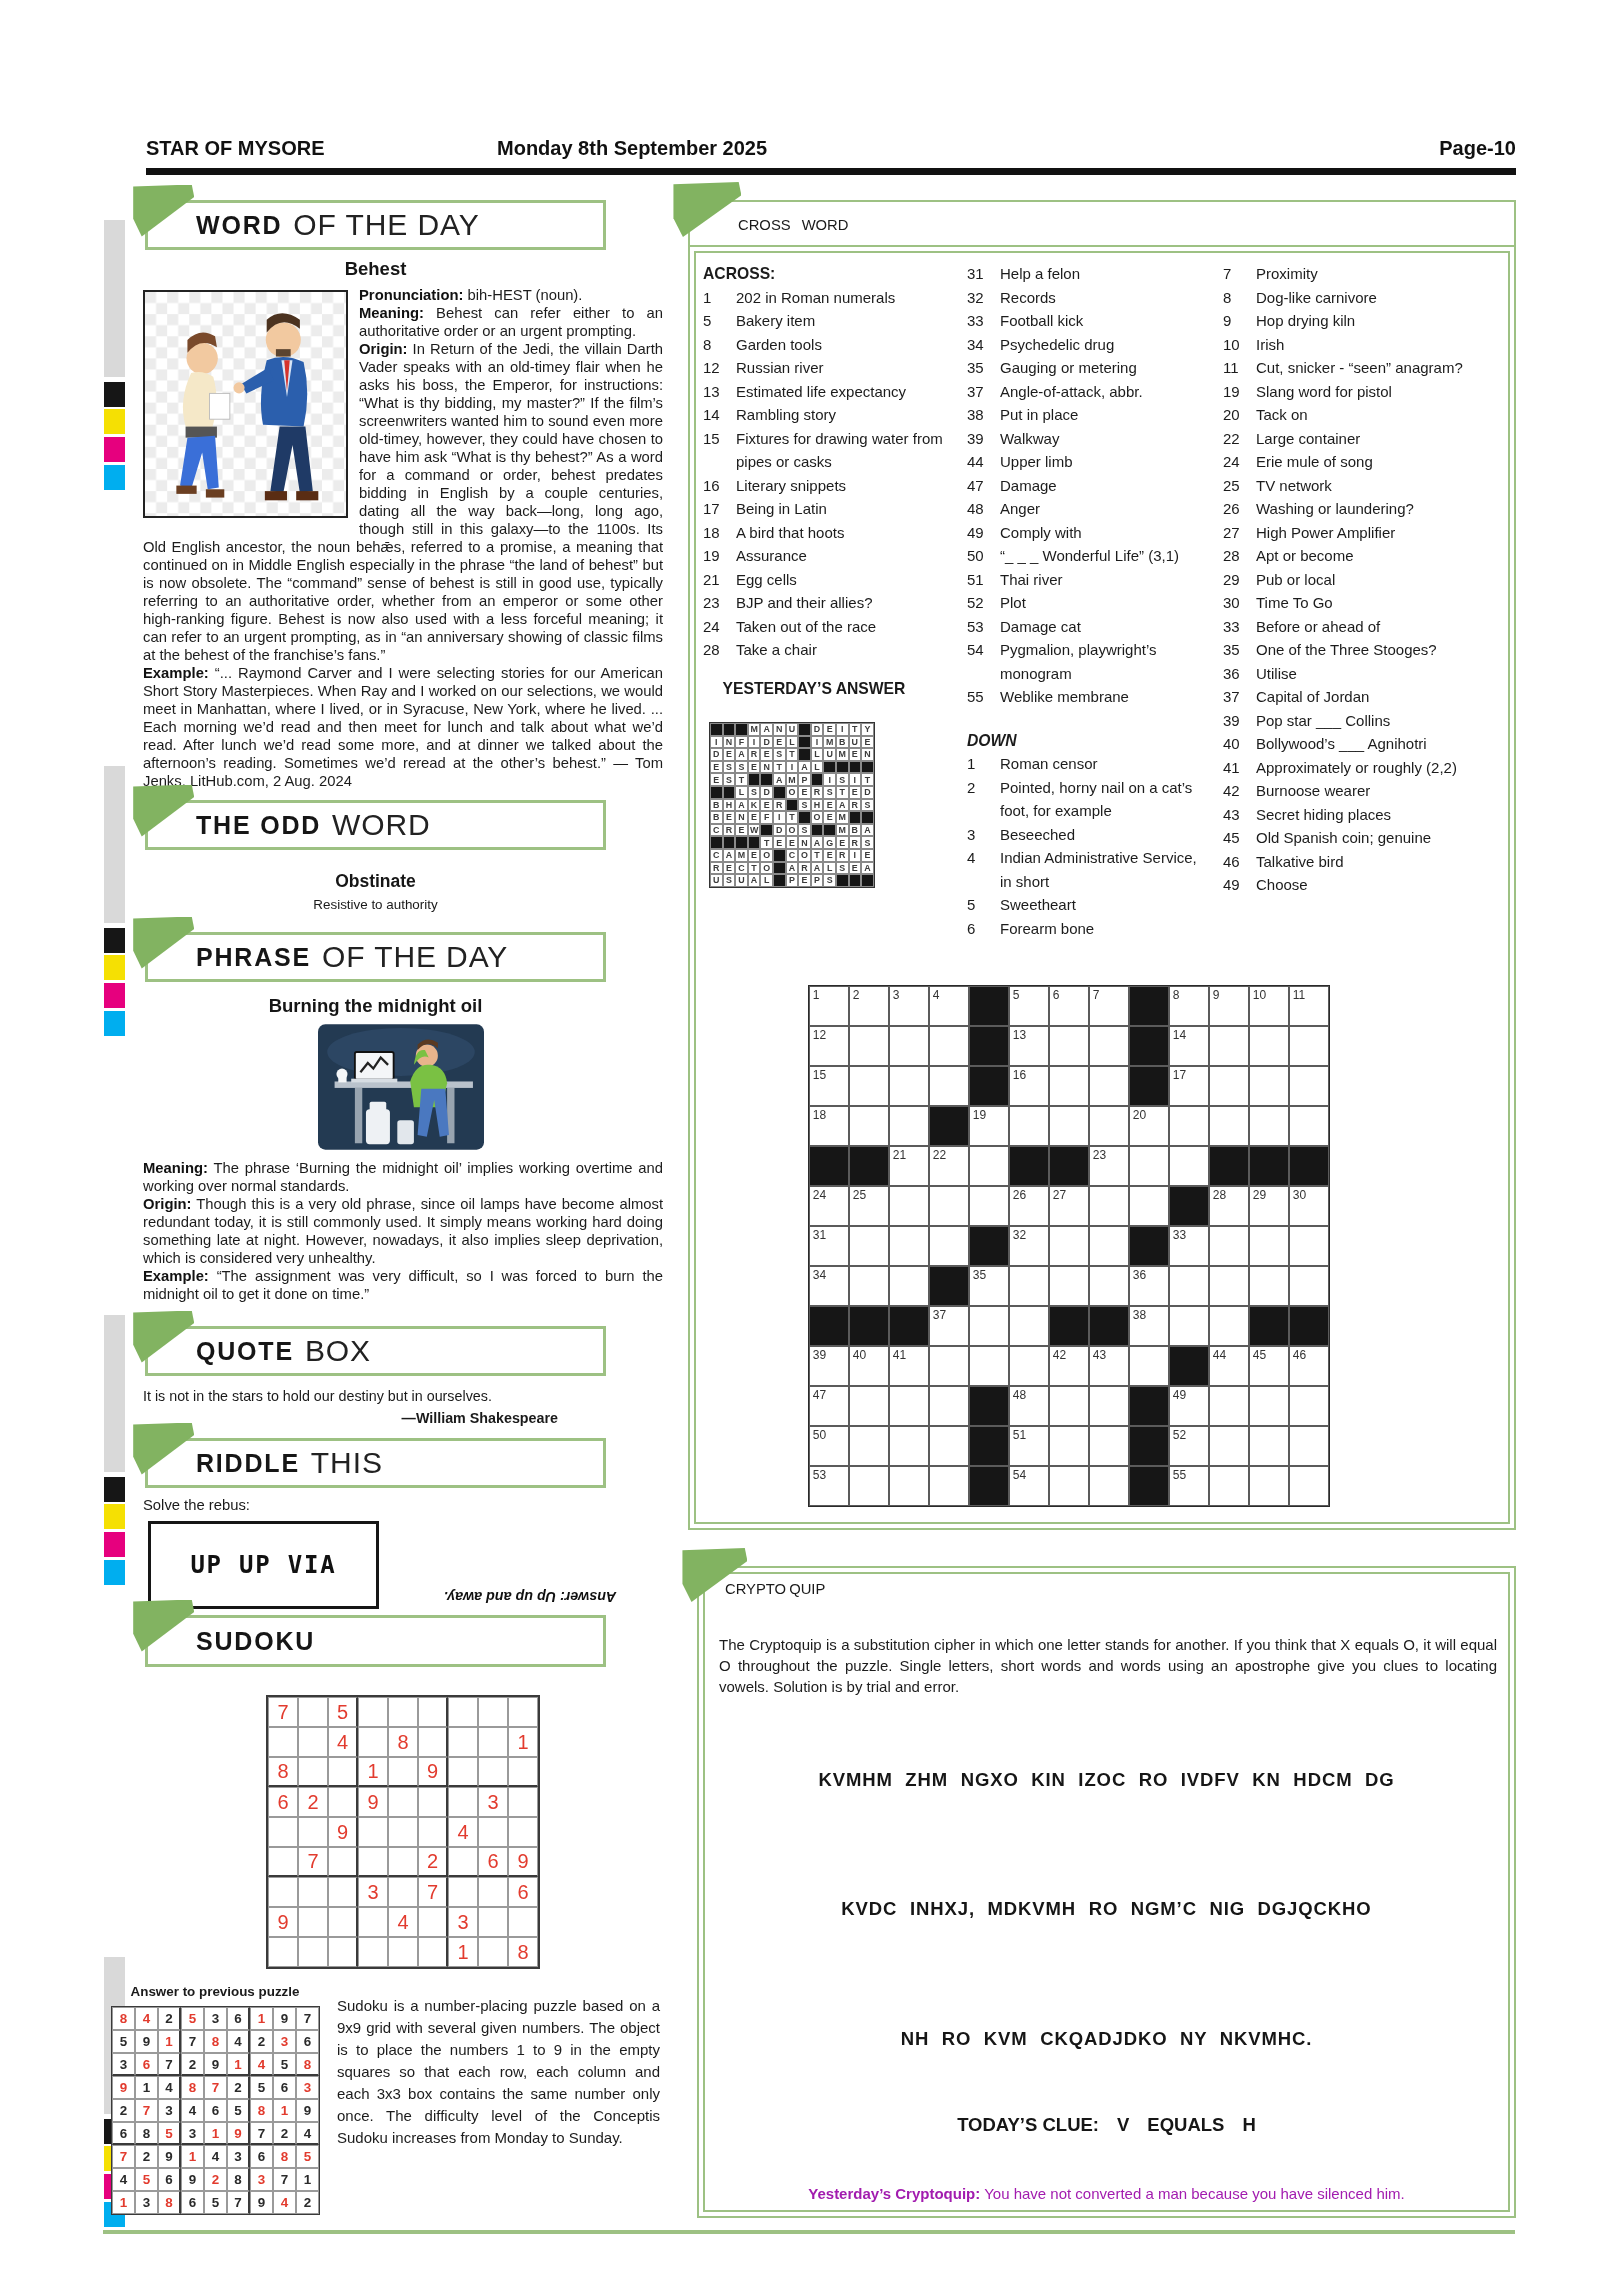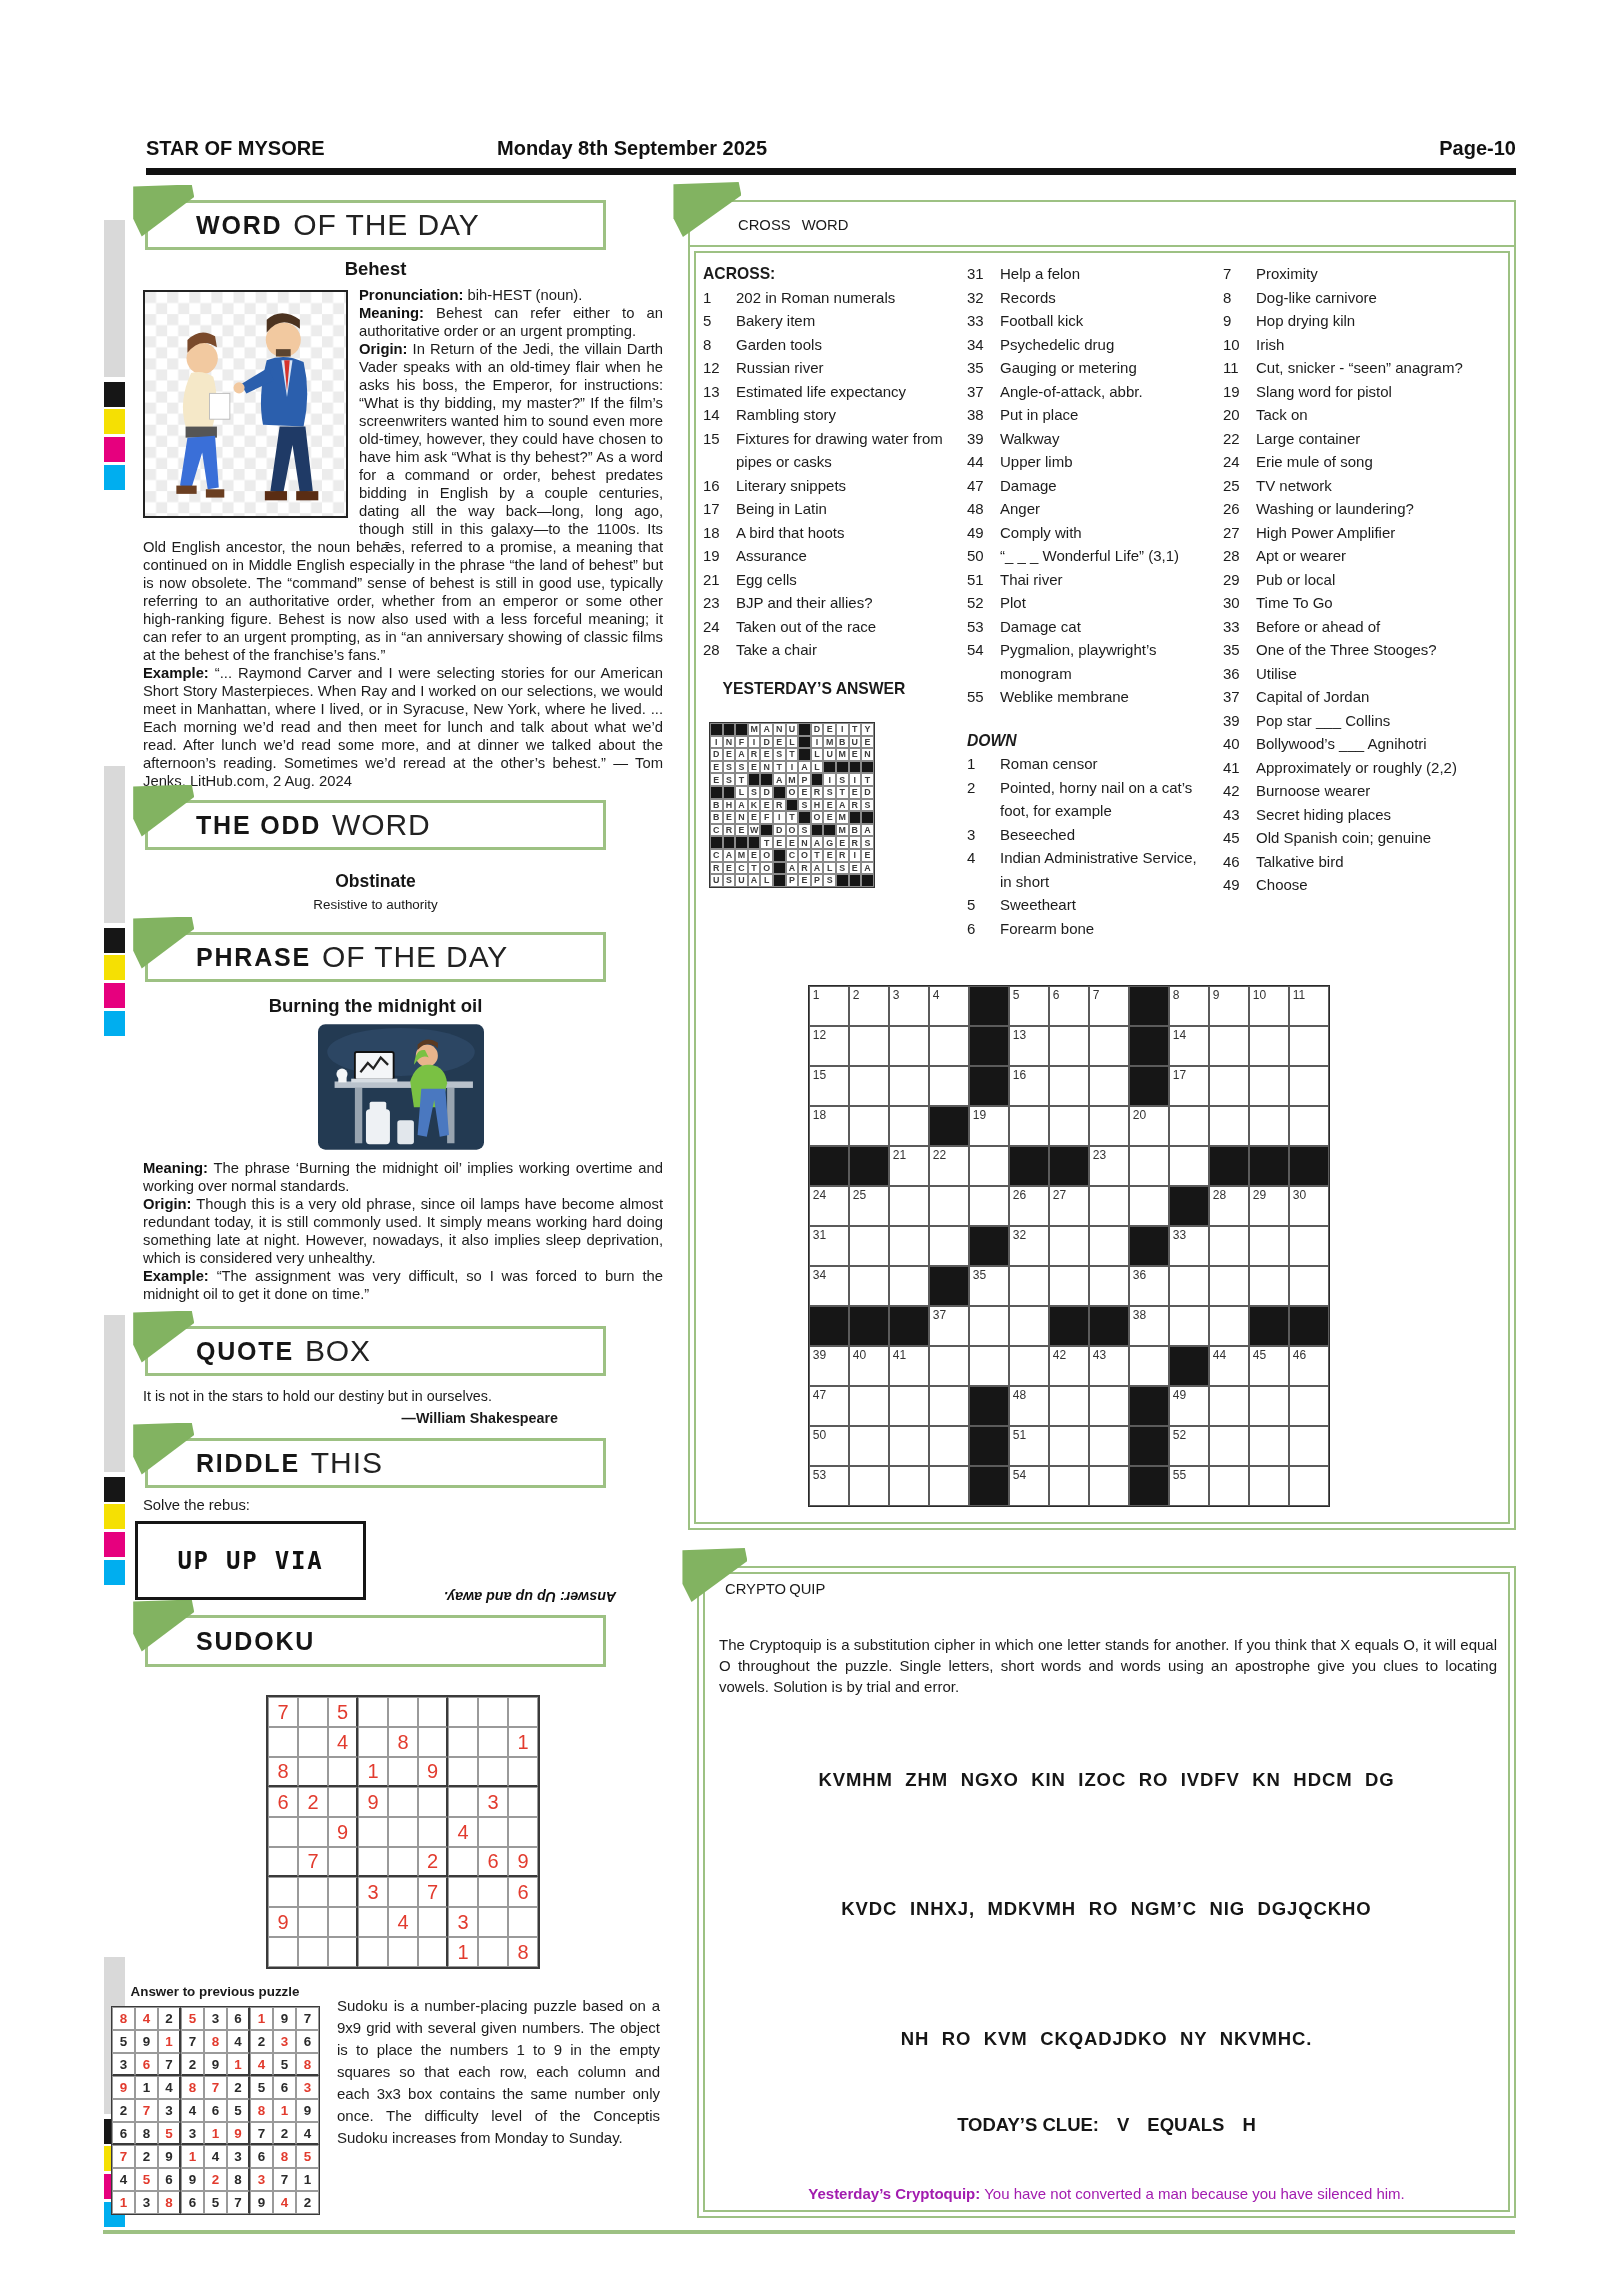--- a/index.html
+++ b/index.html
@@ -219,21 +219,21 @@
 </div>
 <div class="abs" style="left:143px;top:1388px;width:520px;font-size:14.3px;">It is not in the stars to hold our destiny but in ourselves.</div>
 <div class="abs attr" style="left:143px;top:1410px;width:415px;">—William Shakespeare</div>
 
 <div class="shead" style="left:145px;top:1438px;width:461px;height:50px;">
   <div class="flag"></div>
   <span class="hb">RIDDLE</span>
   <span class="hl">THIS</span>
 </div>
 <div class="abs" style="left:143px;top:1497px;font-size:14.8px;">Solve the rebus:</div>
-<div id="rebus-box" style="left:135px;top:1521px;width:231px;height:79px;">
+<div id="rebus-box" style="left:148px;top:1521px;width:231px;height:88px;">
   <span id="rebus-text">UP UP VIA</span>
 </div>
 <div id="rebus-answer" style="left:397px;top:1589px;width:266px;">Answer: Up up and away.</div>
 
 <div class="shead" style="left:145px;top:1615px;width:461px;height:52px;">
   <div class="flag"></div>
   <span class="hb">SUDOKU</span>
 </div>
 <div id="sudoku-grid" style="left:266px;top:1695px;">
     <div class="cell">7</div>
@@ -462,21 +462,21 @@
     <div class="clue"><span class="n">9</span><span>Hop drying kiln</span></div>
     <div class="clue"><span class="n">10</span><span>Irish</span></div>
     <div class="clue"><span class="n">11</span><span>Cut, snicker - “seen” anagram?</span></div>
     <div class="clue"><span class="n">19</span><span>Slang word for pistol</span></div>
     <div class="clue"><span class="n">20</span><span>Tack on</span></div>
     <div class="clue"><span class="n">22</span><span>Large container</span></div>
     <div class="clue"><span class="n">24</span><span>Erie mule of song</span></div>
     <div class="clue"><span class="n">25</span><span>TV network</span></div>
     <div class="clue"><span class="n">26</span><span>Washing or laundering?</span></div>
     <div class="clue"><span class="n">27</span><span>High Power Amplifier</span></div>
-    <div class="clue"><span class="n">28</span><span>Apt or wearer</span></div>
+    <div class="clue"><span class="n">28</span><span>Apt or become</span></div>
     <div class="clue"><span class="n">29</span><span>Pub or local</span></div>
     <div class="clue"><span class="n">30</span><span>Time To Go</span></div>
     <div class="clue"><span class="n">33</span><span>Before or ahead of</span></div>
     <div class="clue"><span class="n">35</span><span>One of the Three Stooges?</span></div>
     <div class="clue"><span class="n">36</span><span>Utilise</span></div>
     <div class="clue"><span class="n">37</span><span>Capital of Jordan</span></div>
     <div class="clue"><span class="n">39</span><span>Pop star ___ Collins</span></div>
     <div class="clue"><span class="n">40</span><span>Bollywood’s ___ Agnihotri</span></div>
     <div class="clue"><span class="n">41</span><span>Approximately or roughly (2,2)</span></div>
     <div class="clue"><span class="n">42</span><span>Burnoose wearer</span></div>

